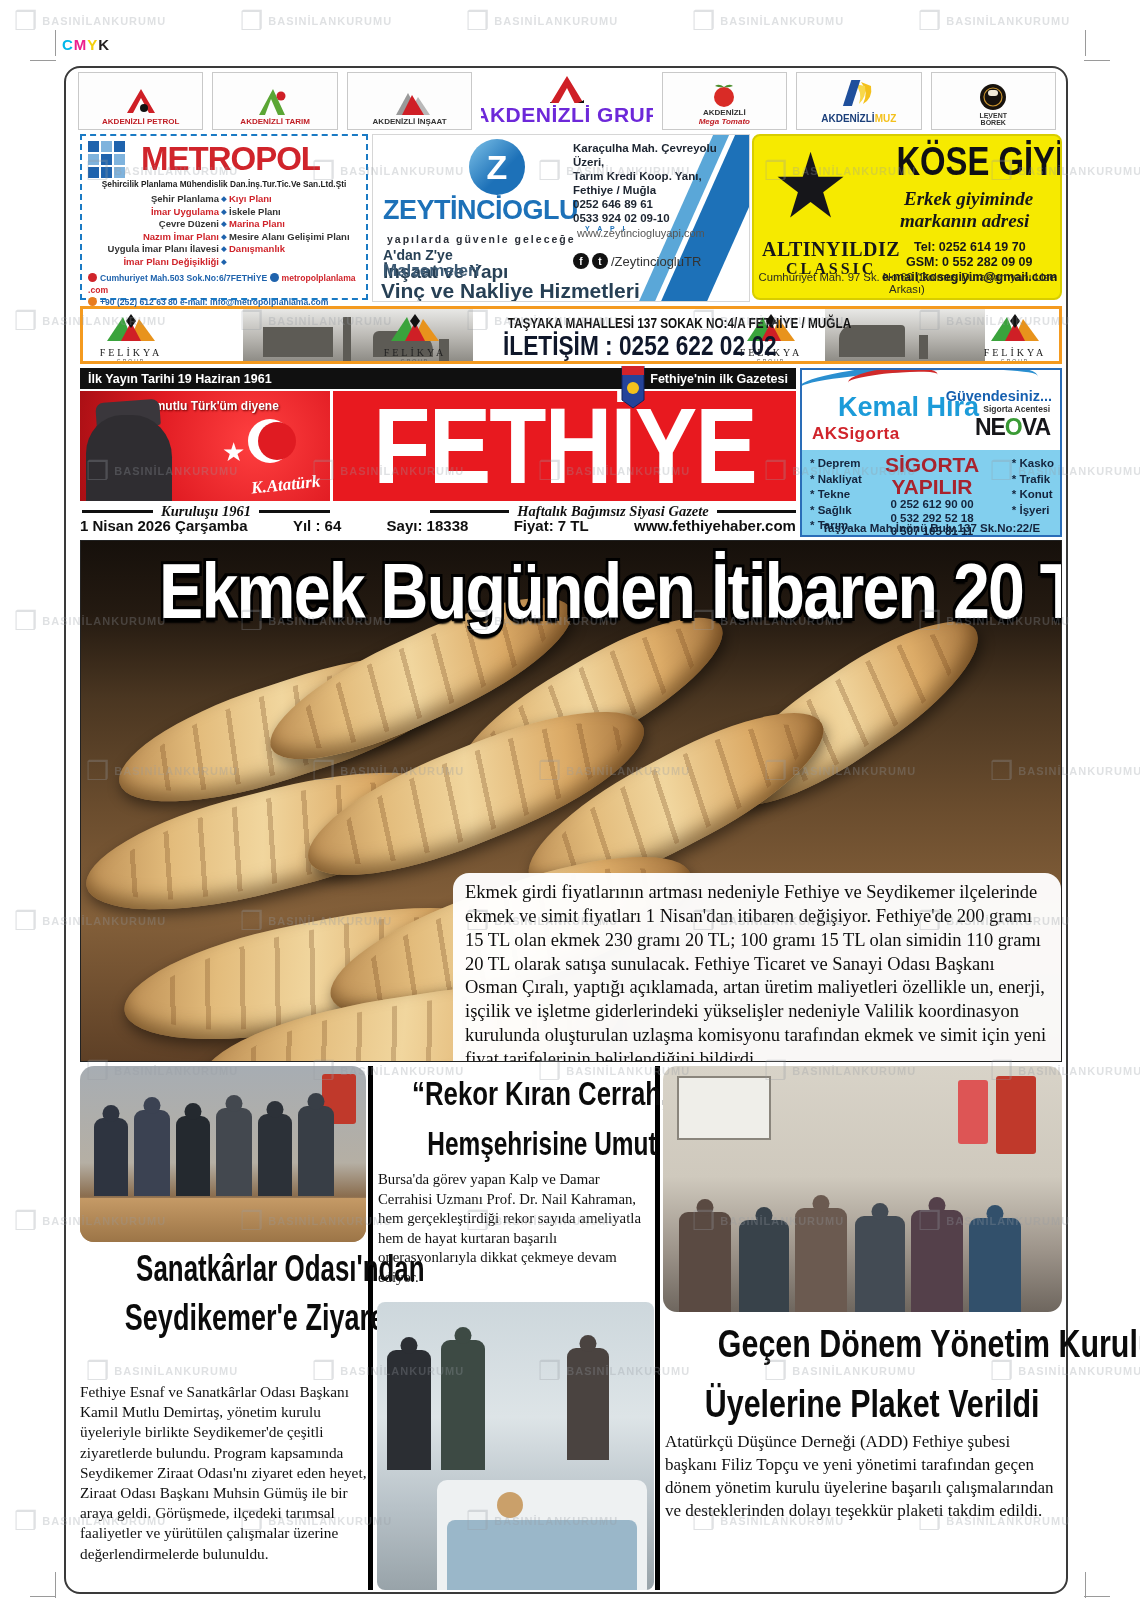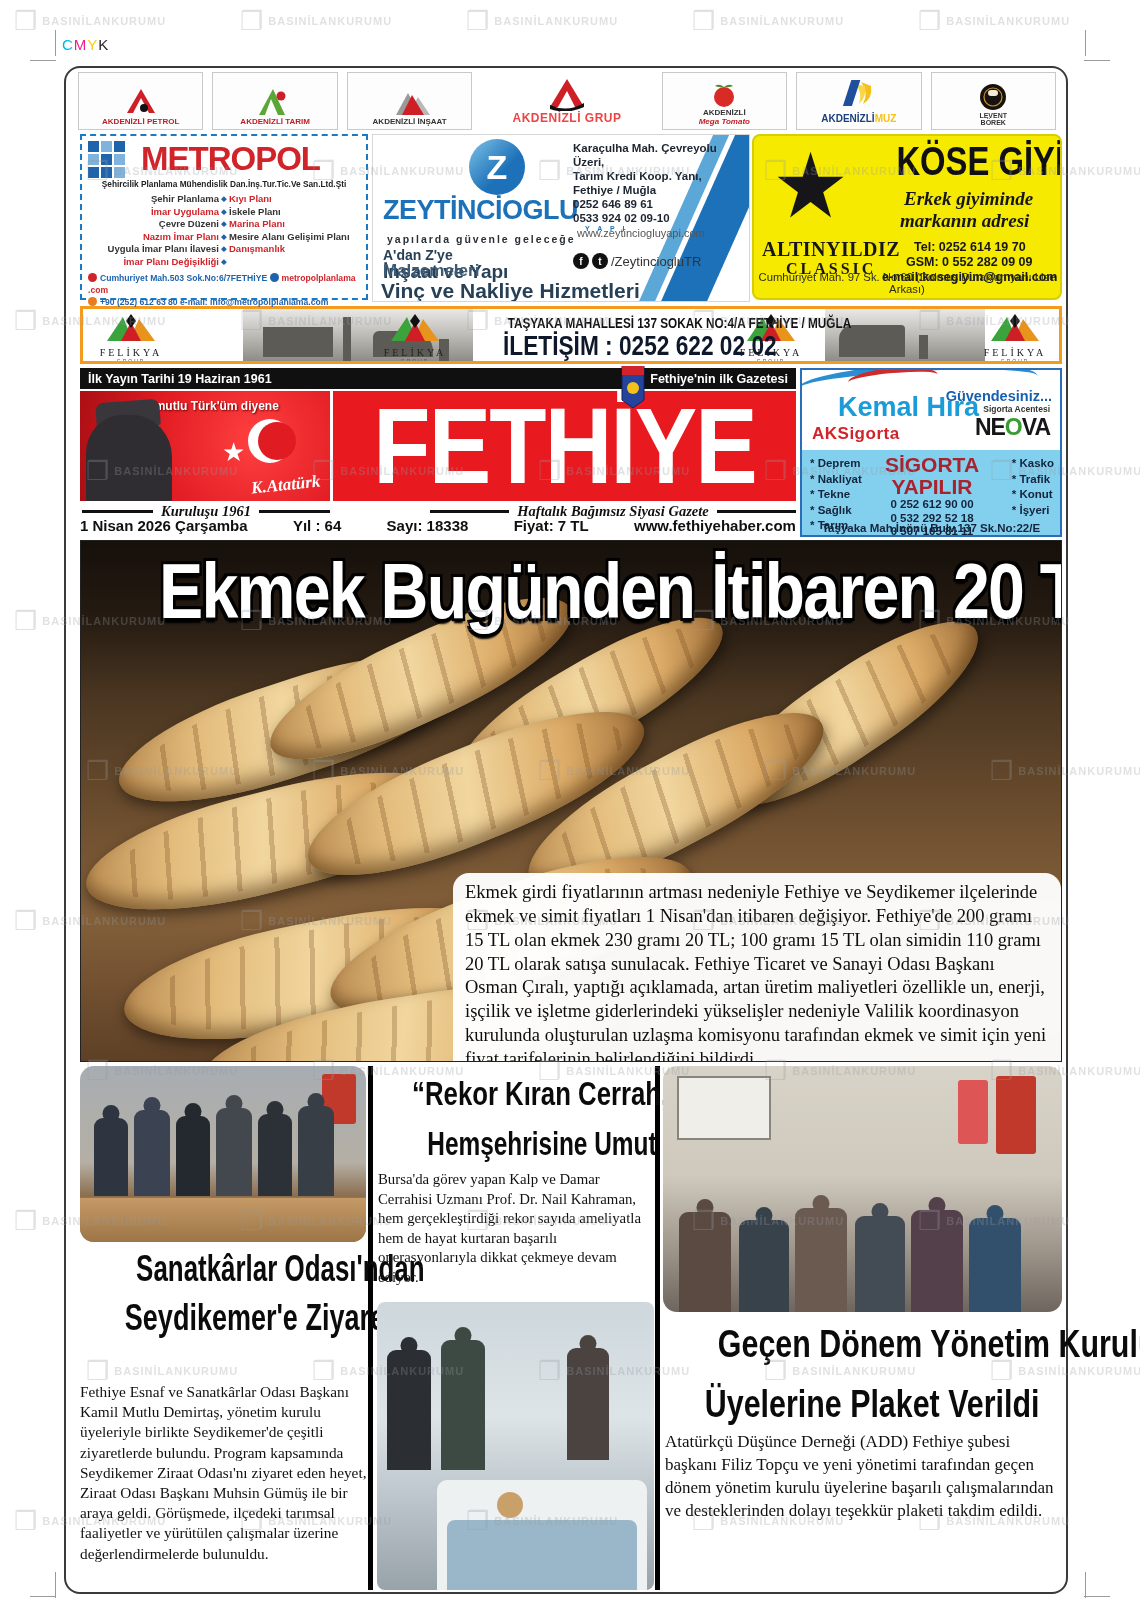--- a/index.html
+++ b/index.html
@@ -4,39 +4,39 @@
 <style>
   html,body{margin:0;padding:0;background:#ffffff;}
   #canvas{position:relative;width:1140px;height:1613px;background:#fff;overflow:hidden;
           font-family:"Liberation Sans",sans-serif;color:#111;}
   .abs{position:absolute;}
   .cond{font-weight:bold;display:inline-block;transform:scaleX(var(--sx,.8));transform-origin:50% 50%;white-space:nowrap;}
 
   
   #frame{left:64px;top:66px;width:1000px;height:1524px;border:2px solid #3a3a3a;border-radius:16px;}
   .crop{background:#9a9a9a;}
-  #cmyk{left:62px;top:36px;font-weight:normal;font-size:15px;letter-spacing:1px;}
+  #cmyk{left:62px;top:36px;font-weight:bold;font-size:15px;letter-spacing:1px;}
   #cmyk .c{color:#00b7ea}#cmyk .m{color:#ec1f8e}#cmyk .y{color:#f3cf0c}#cmyk .k{color:#231f20}
 
   
   #wm-layer{left:0;top:0;width:1140px;height:1613px;z-index:40;pointer-events:none;}
   .wm{position:absolute;display:flex;gap:5px;align-items:center;opacity:.55;}
   .wm-box{font-size:26px;color:rgba(150,155,162,.55);line-height:1;}
   .wm-txt{display:flex;flex-direction:row;font-weight:bold;font-size:11px;letter-spacing:1px;
           color:rgba(150,155,162,.55);line-height:1.15;}
 
   
   #logostrip{left:78px;top:72px;width:978px;height:58px;display:flex;gap:9px;z-index:2;}
   .logobox{flex:1;border:1px solid #c9c9c9;background:#fdfdfd;display:flex;flex-direction:column;
            align-items:center;justify-content:flex-end;padding:2px 2px 3px;overflow:hidden;}
   .logobox.noborder{border:none;background:transparent;justify-content:center;}
   .lbl-red{color:#c01e25;font-weight:bold;font-size:8px;white-space:nowrap;}
   .lbl-dark{color:#333;font-weight:bold;font-size:8px;white-space:nowrap;}
   .lbl-blue{color:#1b3f7a;font-weight:bold;font-size:10px;white-space:nowrap;}
-  .lbl-grup{color:#ef4444;font-weight:bold;font-size:12px;white-space:nowrap;letter-spacing:.5px;}
+  .lbl-grup{color:#6d28d9;font-weight:bold;font-size:21px;white-space:nowrap;letter-spacing:.5px;}
 
   
   .ad{z-index:2;}
   #ad-metropol{left:80px;top:134px;width:288px;height:166px;border:2px dashed #1a7ac4;background:#fff;padding:4px 6px;box-sizing:border-box;}
   .met-head{display:flex;align-items:center;justify-content:flex-start;gap:16px;}
   .met-grid{display:grid;grid-template-columns:repeat(3,11px);grid-template-rows:repeat(3,11px);gap:2px;}
   .met-grid span{background:#1f63ad;}
   .met-grid span.lt{background:#7fb3dd;}
   .met-title{color:#d0242b;font-weight:bold;font-size:33px;letter-spacing:-1px;}
   .met-sub{font-size:8.3px;font-weight:bold;color:#222;text-align:center;margin-top:1px;white-space:nowrap;}

